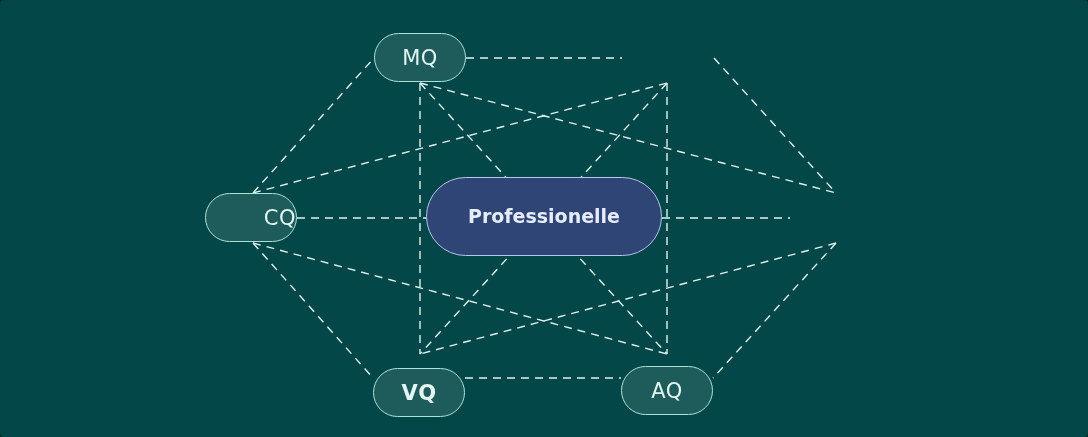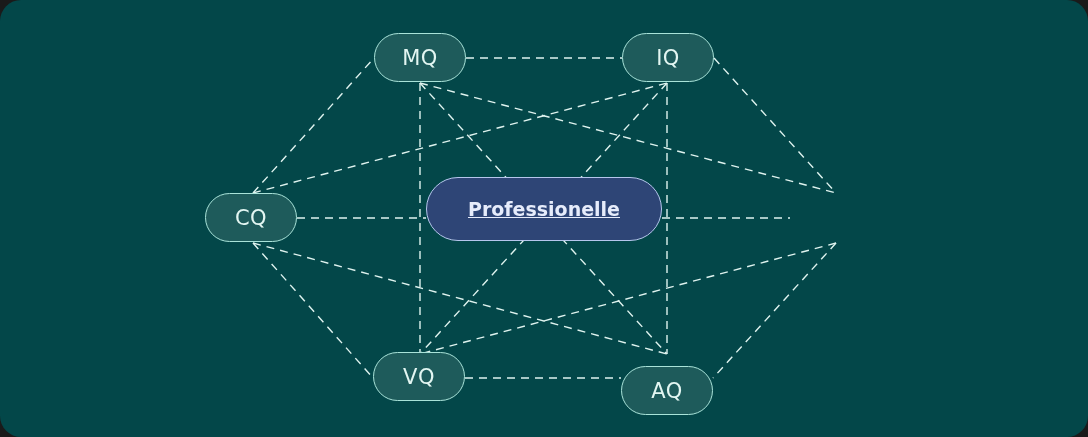--- a/index.html
+++ b/index.html
@@ -1,21 +1,21 @@
 <!DOCTYPE html>
 <html><head>
 <meta charset="utf-8">
 <style>
   html, body { margin: 0; padding: 0; background: #1a1a1a; }
   body { width: 1088px; height: 437px; overflow: hidden; }
   .canvas {
     position: relative;
     width: 1088px; height: 437px;
     background: #034749;
-    border-radius: 21px;
+    border-radius: 4px;
     overflow: hidden;
     font-family: "DejaVu Sans", sans-serif;
   }
   svg.edges { position: absolute; left: 0; top: 0; }
   .node {
     position: absolute;
     box-sizing: border-box;
     border: 1.5px solid #a9e3d9;
     background: #1e5b5b;
     border-radius: 999px;
@@ -27,23 +27,22 @@
   }
   .node.small { width: 92px; height: 49px; }
   .node.center {
     background: #2e4576;
     border-color: #b6c6ec;
     color: #e6ecfb;
     font-weight: bold;
     font-size: 19px;
     line-height: 27px;
     letter-spacing: 0;
-    width: 236px; height: 64px;
+    width: 236px; height: 79px;
     flex-direction: column;
-    text-decoration: underline;
   }
 </style>
 </head>
 <body>
 
 <div class="canvas">
   <svg class="edges" width="1088" height="437">
     <g stroke="#dff3ef" stroke-width="1.4" stroke-dasharray="8 6" fill="none">
 
       <line x1="466" y1="58" x2="622" y2="58"></line>
@@ -76,27 +75,24 @@
 
       <line x1="836" y1="243" x2="713" y2="378"></line>
 
       <line x1="465" y1="378" x2="621" y2="378"></line>
     </g>
   </svg>
 
   <div class="node small" style="left:374px; top:33px;">
     <span>MQ</span>
   </div>
-  <div class="node small" style="left:622px; top:33px;">
-    <span>IQ</span>
-  </div>
-  <div class="node small" style="left:205px; top:193px;">
+  <div class="node small" style="left:205px; top:193px;justify-content:flex-end;">
     <span>CQ</span>
   </div>
-  <div class="node small" style="left:373px; top:352px;">
+  <div class="node small" style="left:373px; top:368px;font-weight:bold;">
     <span>VQ</span>
   </div>
   <div class="node small" style="left:621px; top:366px;">
     <span>AQ</span>
   </div>
 
   <div class="node center" style="left:426px; top:177px;">
     <span>Professionelle</span>
   </div>
 </div>

